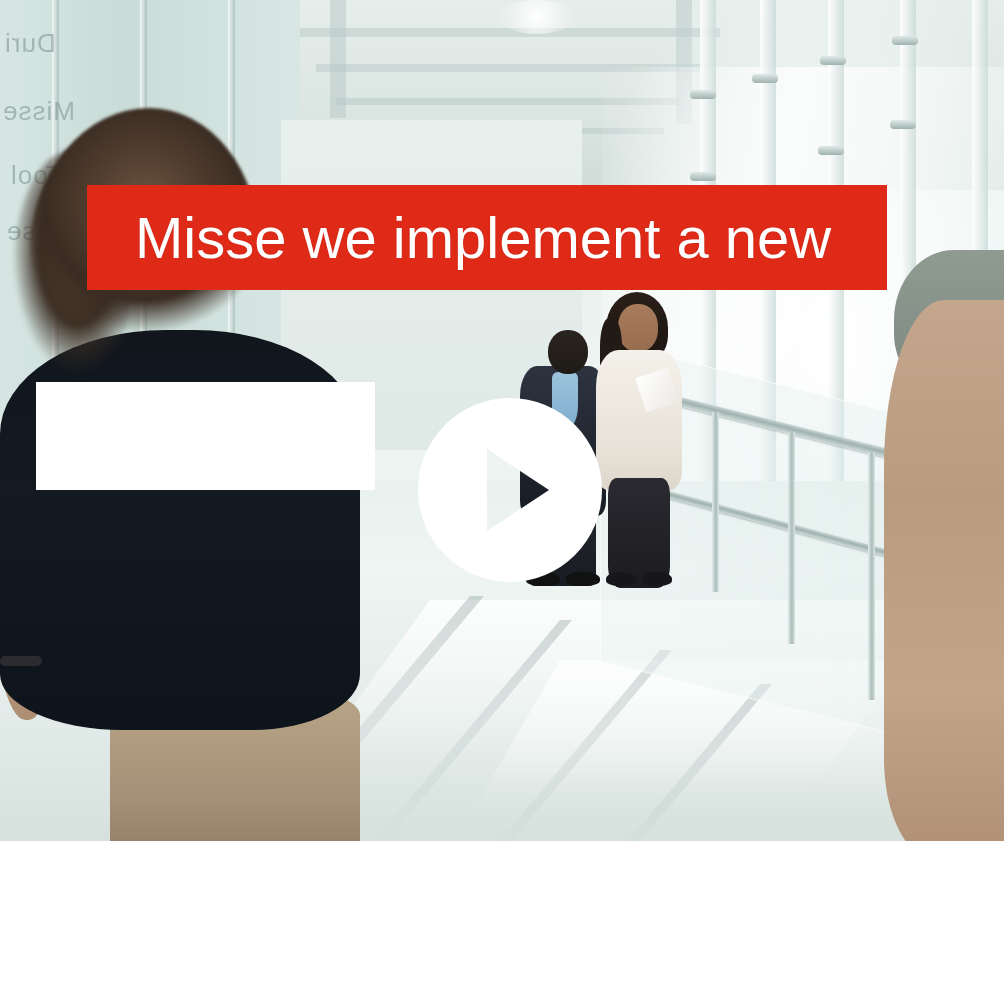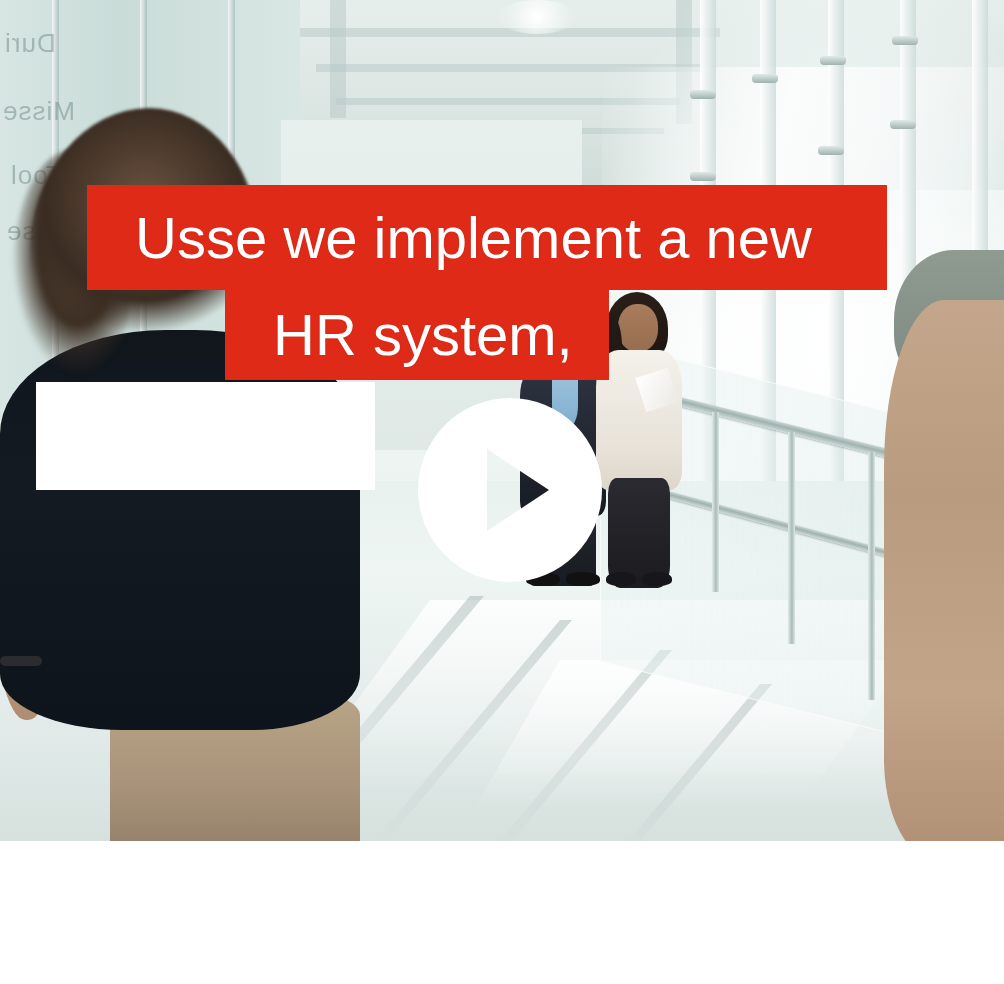--- a/index.html
+++ b/index.html
@@ -230,24 +230,21 @@
     <div class="person fg-arm-r"></div>
     <div class="person fg-pants"></div>
     <div class="person fg-top"></div>
     <div class="person fg-skin"></div>
     <div class="person fg-collar"></div>
     <div class="person fg-hair2"></div>
     <div class="person fg-hair"></div>
     <div class="person fg-wrist"></div>
 
     <div class="cap" id="cap1">
-      <span class="cap-text">Usse we implement a new</span>
-    </div>
-    <div class="cap" id="cap2">
-      <span class="cap-text">HR system,</span>
+      <span class="cap-text">Misse we implement a new</span>
     </div>
     <div class="cap" id="cap3">
       <span class="cap-text"></span>
     </div>
 
     <div class="play-wrap">
       <svg class="play-svg" viewBox="0 0 186 186">
         <defs>
           <mask id="triKnock">
             <rect x="0" y="0" width="186" height="186" fill="#ffffff"></rect>

